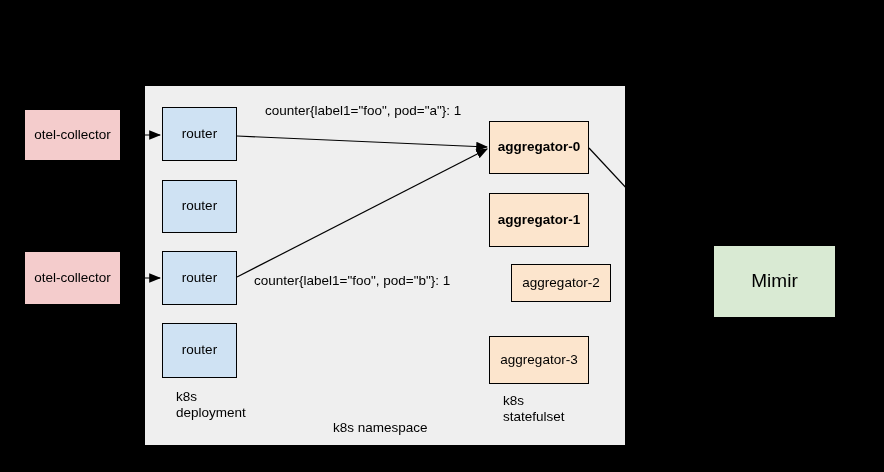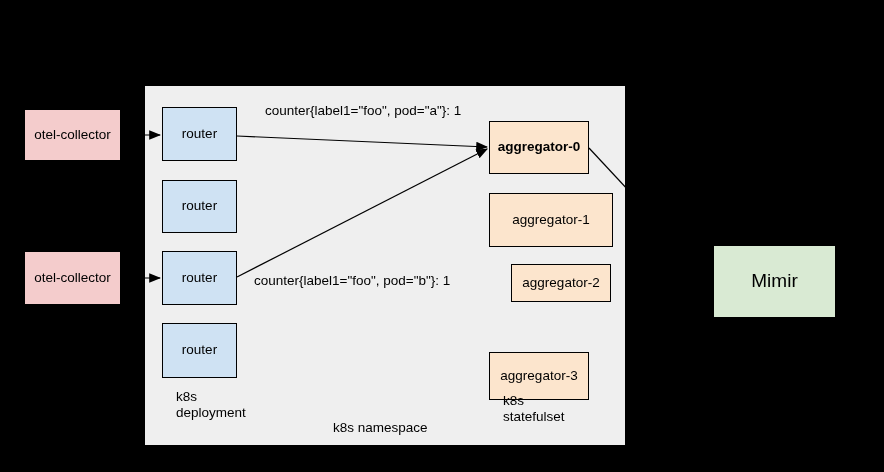--- a/index.html
+++ b/index.html
@@ -36,23 +36,23 @@
   .agg       { background: var(--aggregator-fill, #fce5cd); }
   .mimir     { background: var(--mimir-fill, #d9ead3); font-size: 19px; }
 
   .collector1 { left: 24px;  top: 109px; width: 97px;  height: 52px; }
   .collector2 { left: 24px;  top: 251px; width: 97px;  height: 54px; }
   .router1 { left: 162px; top: 107px; width: 75px; height: 54px; }
   .router2 { left: 162px; top: 180px; width: 75px; height: 53px; }
   .router3 { left: 162px; top: 251px; width: 75px; height: 54px; }
   .router4 { left: 162px; top: 323px; width: 75px; height: 55px; }
   .agg0 { left: 489px; top: 121px; width: 100px; height: 53px; font-weight: bold; }
-  .agg1 { left: 489px; top: 193px; width: 124px; height: 54px; }
+  .agg1 { left: 489px; top: 193px; width: 100px; height: 54px; font-weight: bold; }
   .agg2 { left: 511px; top: 264px; width: 100px; height: 38px; }
-  .agg3 { left: 489px; top: 352px; width: 100px; height: 48px; align-items: center; }
+  .agg3 { left: 489px; top: 336px; width: 100px; height: 48px; align-items: center; }
   .mimirbox { left: 713px; top: 245px; width: 123px; height: 73px; }
 
   .float-label {
     position: absolute;
     font-size: 13.5px;
     line-height: 16px;
     white-space: nowrap;
     color: var(--text, #000000);
     z-index: 3;
   }

